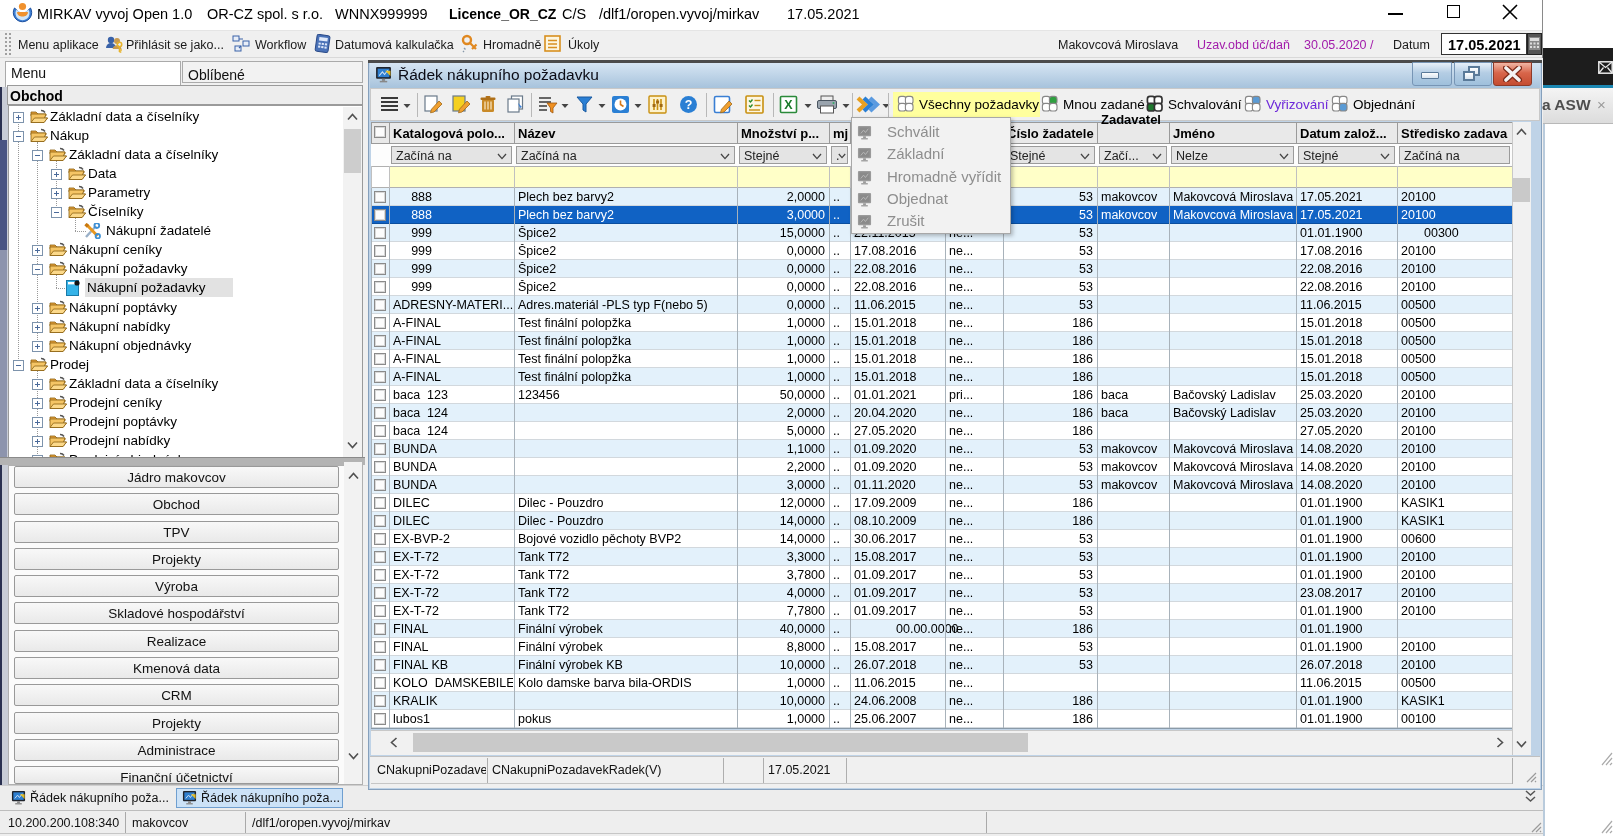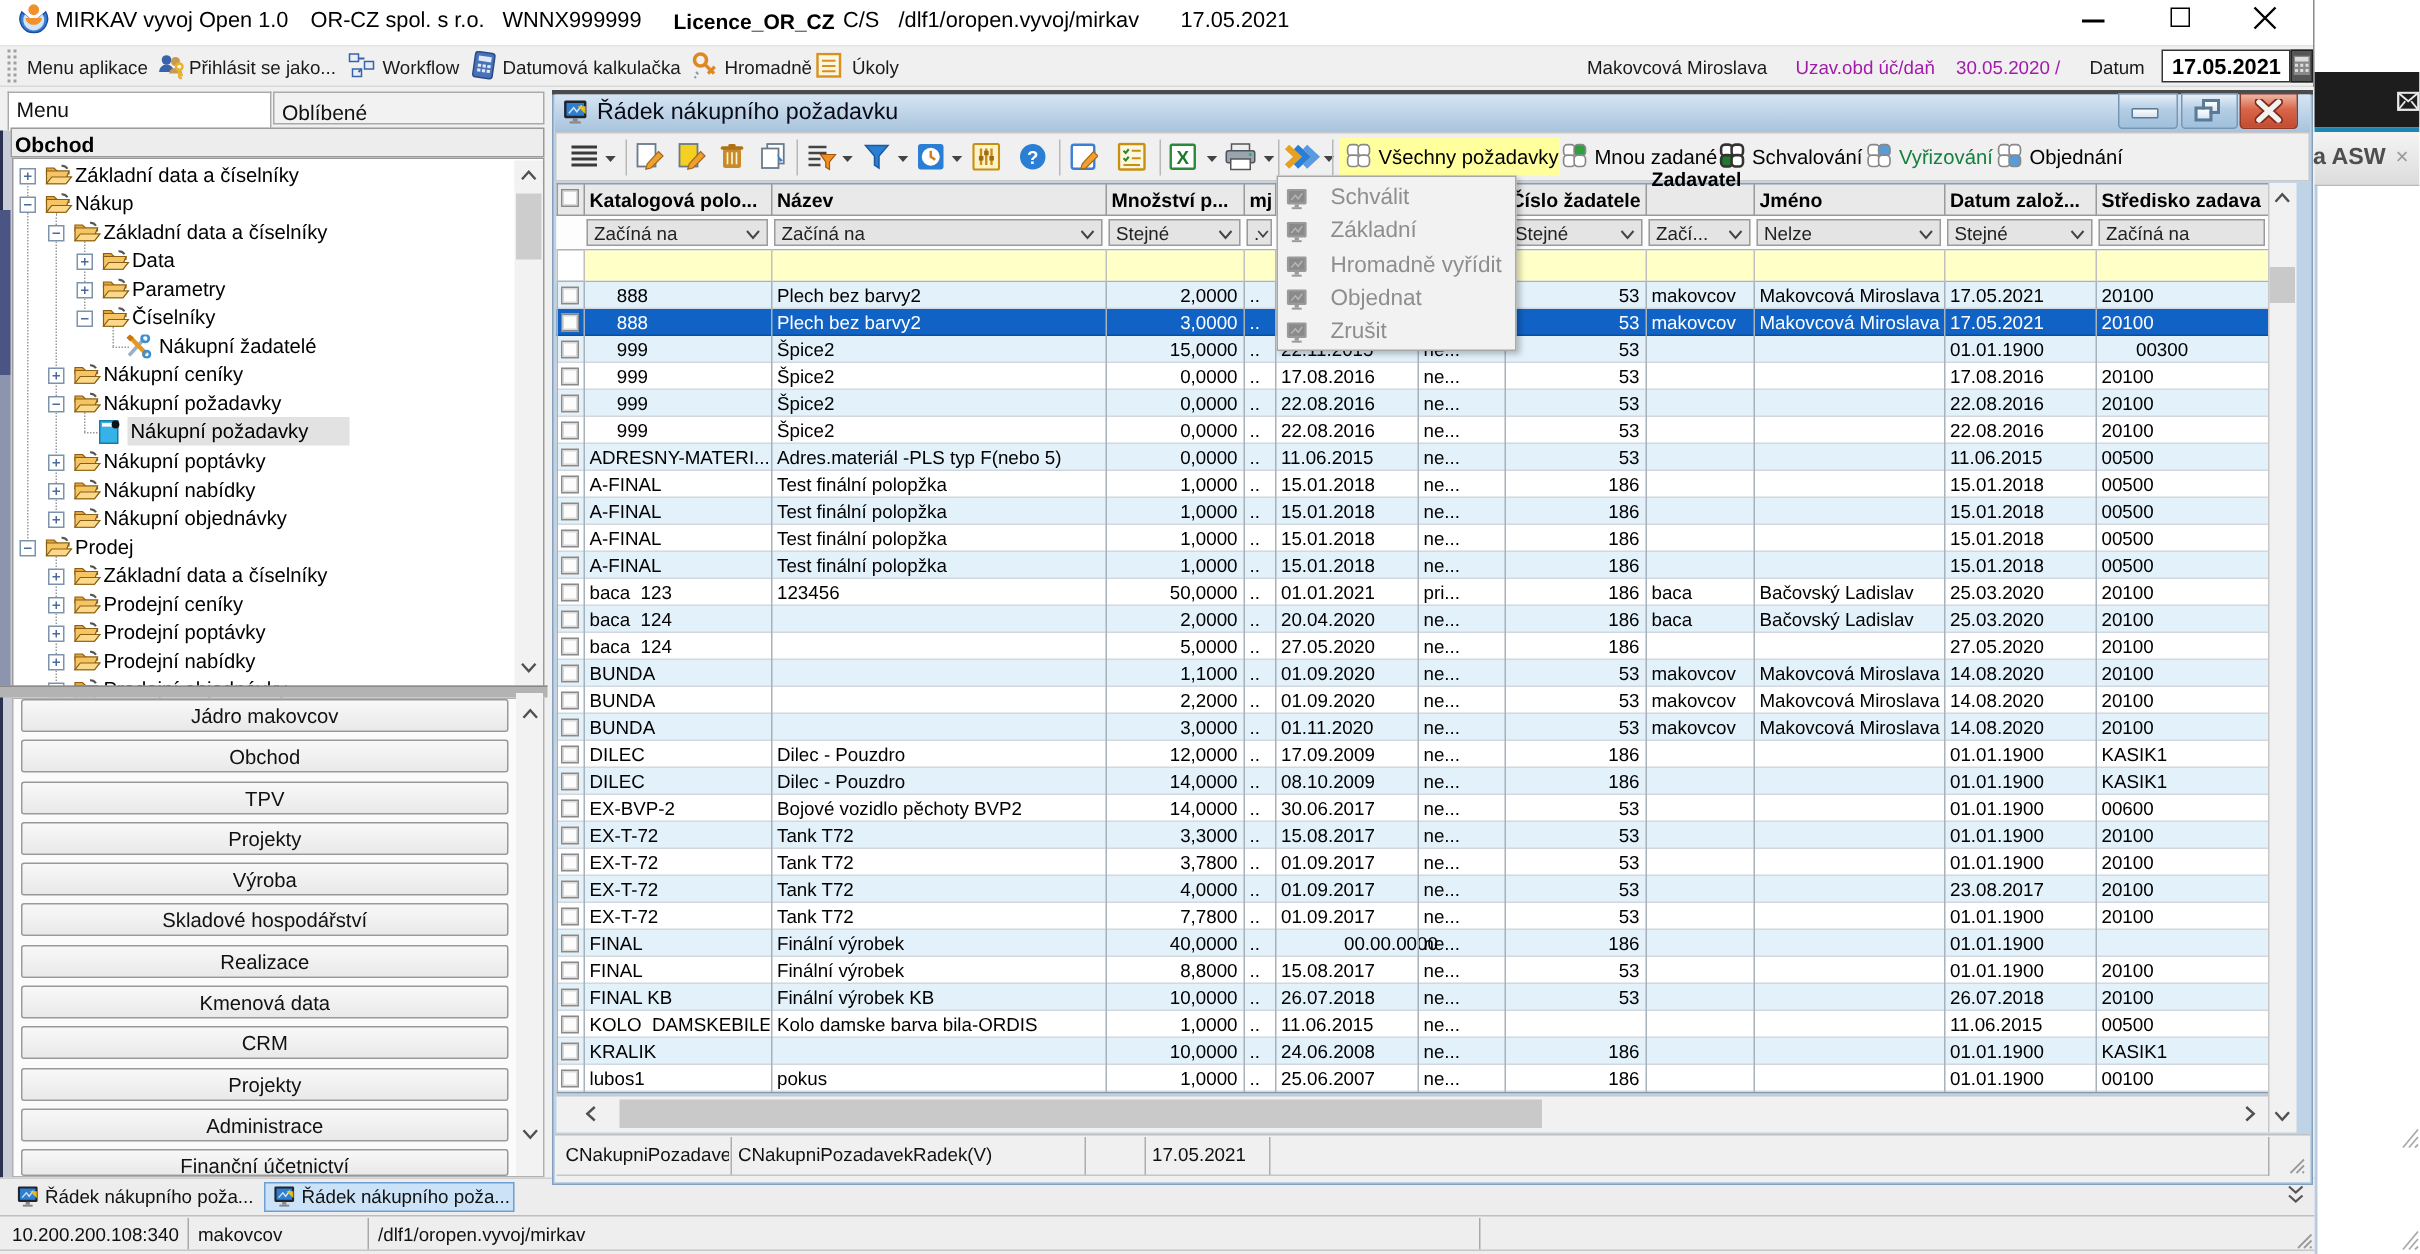--- a/index.html
+++ b/index.html
@@ -552,21 +552,21 @@
     <rect x="1.4" y="8.4" width="7.6" height="7.6" rx="2.6" fill="#1f7a2f" stroke="#333" stroke-width="1.7"></rect>
     <rect x="8.4" y="8.4" width="7.6" height="7.6" rx="2.6" fill="#fff" stroke="#333" stroke-width="1.7"></rect>
   </svg>
 <div class="tx" style="left:1168px;top:97px;font-size:13.5px;color:#000;">Schvalování</div>
 <svg class="ab" style="left:1244px;top:95px" width="18" height="18" viewBox="0 0 18 18">
     <rect x="1.4" y="1.4" width="7.6" height="7.6" rx="2.6" fill="#fff" stroke="#888" stroke-width="1.1"></rect>
     <rect x="8.4" y="1.4" width="7.6" height="7.6" rx="2.6" fill="#5b9bd5" stroke="#888" stroke-width="1.1"></rect>
     <rect x="1.4" y="8.4" width="7.6" height="7.6" rx="2.6" fill="#fff" stroke="#888" stroke-width="1.1"></rect>
     <rect x="8.4" y="8.4" width="7.6" height="7.6" rx="2.6" fill="#fff" stroke="#888" stroke-width="1.1"></rect>
   </svg>
-<div class="tx" style="left:1266px;top:97px;font-size:13.5px;color:#15803d;">Vyřizování</div>
+<div class="tx" style="left:1266px;top:97px;font-size:13.5px;color:#6d28d9;">Vyřizování</div>
 <svg class="ab" style="left:1331px;top:95px" width="18" height="18" viewBox="0 0 18 18">
     <rect x="1.4" y="1.4" width="7.6" height="7.6" rx="2.6" fill="#fff" stroke="#888" stroke-width="1.1"></rect>
     <rect x="8.4" y="1.4" width="7.6" height="7.6" rx="2.6" fill="#fff" stroke="#888" stroke-width="1.1"></rect>
     <rect x="1.4" y="8.4" width="7.6" height="7.6" rx="2.6" fill="#fff" stroke="#888" stroke-width="1.1"></rect>
     <rect x="8.4" y="8.4" width="7.6" height="7.6" rx="2.6" fill="#5b9bd5" stroke="#888" stroke-width="1.1"></rect>
   </svg>
 <div class="tx" style="left:1353px;top:97px;font-size:13.5px;color:#000;">Objednání</div>
 <div class="ab" style="left:371px;top:122px;width:1141px;height:607px;background:#fff;"></div>
 <div class="ab" style="left:371px;top:122px;width:1141px;height:22px;background:#e9e9e9;border-top:1px solid #9a9a9a;border-bottom:1px solid #9a9a9a;"></div>
 <div class="tx" style="left:393px;top:126px;width:119px;overflow:hidden;font-size:13px;font-weight:bold;color:#000;">Katalogová polo...</div>

